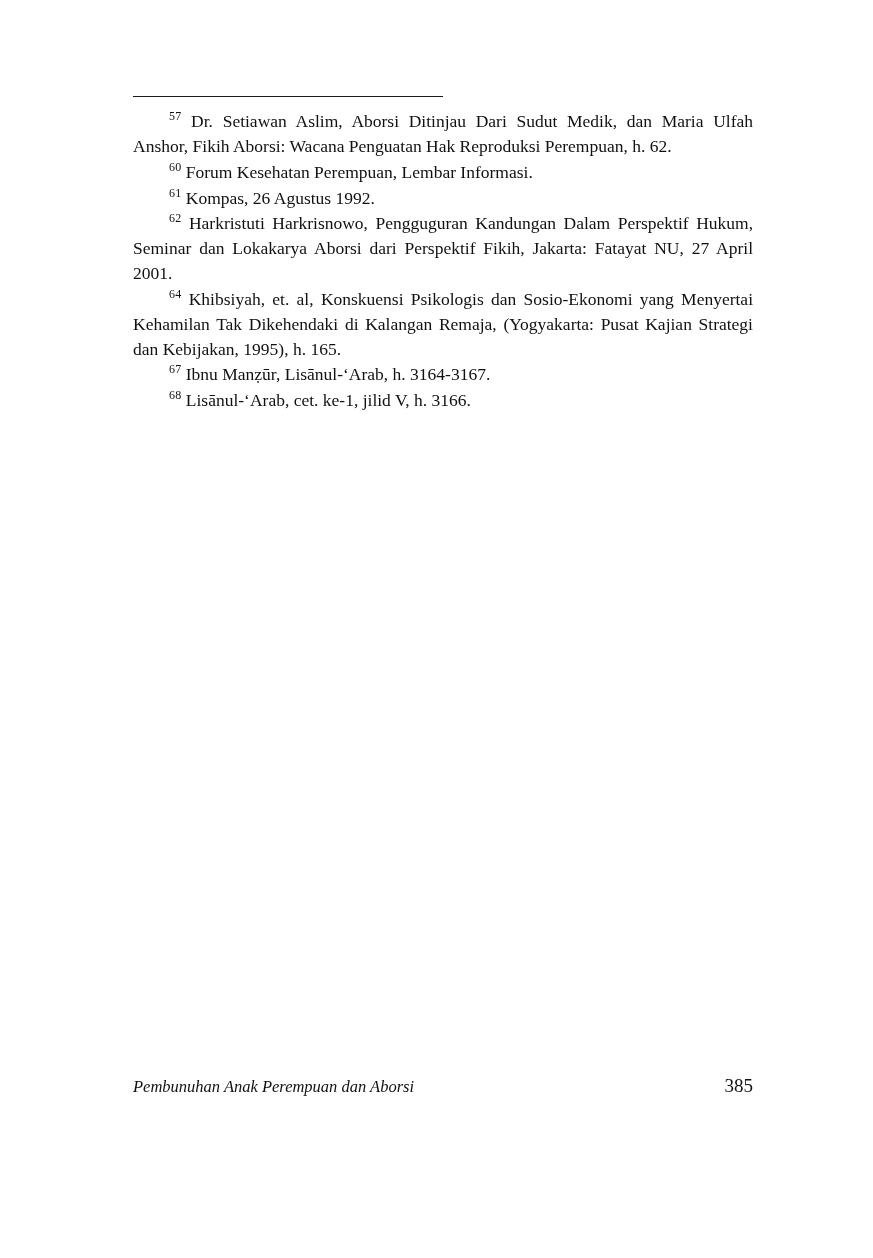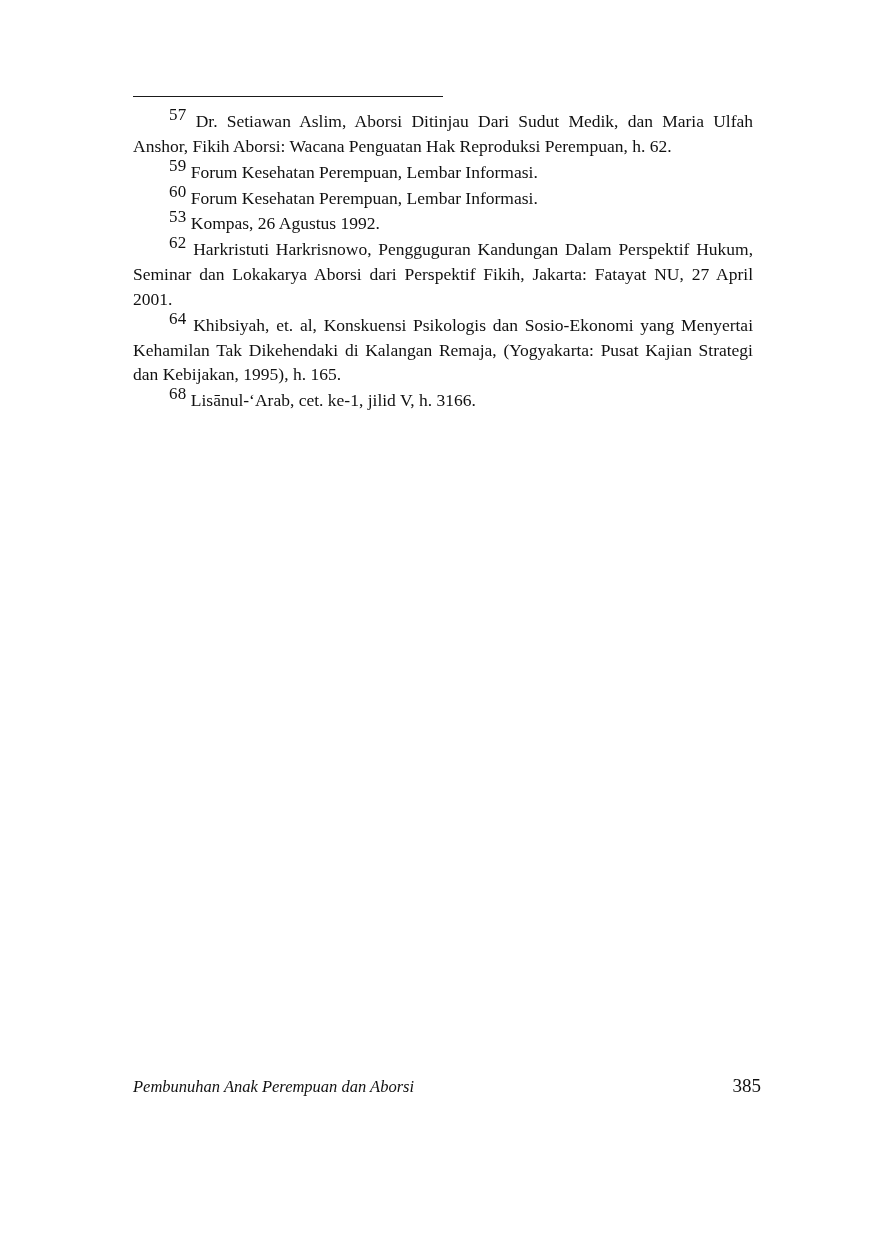--- a/index.html
+++ b/index.html
@@ -32,31 +32,31 @@
   .fn {
     font-size: 17.5px;
     line-height: 1.42;
     text-align: justify;
     text-justify: inter-word;
     margin: 0 0 1px 0;
     text-indent: 36px;
     hyphens: none;
   }
   .fn .num {
-    font-size: 17px;
+    font-size: 12px;
     vertical-align: super;
     line-height: 0;
     letter-spacing: 0.2px;
   }
   .fn .it {
   }
   .footer {
     position: absolute;
     left: 133px;
-    right: 112px;
+    right: 120px;
     top: 1075px;
     display: flex;
     align-items: baseline;
     justify-content: space-between;
   }
   .footer-title {
     font-style: italic;
     font-size: 16.5px;
     color: #111111;
   }
@@ -68,25 +68,25 @@
 </style>
 </head>
 <body>
 
 <div class="page">
 
   <div class="footnote-area">
     <div class="fn-rule"></div>
     <div id="footnote-list">
         <p class="fn"><span class="num">57</span> <span>Dr. Setiawan Aslim, </span><span class="it">Aborsi Ditinjau Dari Sudut Medik,</span><span> dan Maria Ulfah Anshor, </span><span class="it">Fikih Aborsi: Wacana Penguatan Hak Reproduksi Perempuan</span><span>, h. 62.</span></p>
-        <p class="fn"><span class="num">59</span> <span>Forum Kesehatan Perempuan, Lembar Informasi.</span></p>
         <p class="fn"><span class="num">60</span> <span>Forum Kesehatan Perempuan, Lembar Informasi.</span></p>
-        <p class="fn"><span class="num">53</span> <span>Kompas, 26 Agustus 1992.</span></p>
+        <p class="fn"><span class="num">61</span> <span>Kompas, 26 Agustus 1992.</span></p>
         <p class="fn"><span class="num">62</span> <span>Harkristuti Harkrisnowo, </span><span class="it">Pengguguran Kandungan Dalam Perspektif Hukum</span><span>, Seminar dan Lokakarya Aborsi dari Perspektif Fikih, Jakarta: Fatayat NU, 27 April 2001.</span></p>
         <p class="fn"><span class="num">64</span> <span>Khibsiyah, et. al</span><span class="it">, Konskuensi Psikologis dan Sosio-Ekonomi yang Menyertai Kehamilan Tak Dikehendaki di Kalangan Remaja,</span><span> (Yogyakarta: Pusat Kajian Strategi dan Kebijakan, 1995), h. 165.</span></p>
+        <p class="fn"><span class="num">67</span> <span>Ibnu Manẓūr, </span><span class="it">Lisānul-‘Arab</span><span>, h. 3164-3167.</span></p>
         <p class="fn"><span class="num">68</span> <span class="it">Lisānul-‘Arab</span><span>, cet. ke-1, jilid V, h. 3166.</span></p>
       </div>
   </div>
 
   <div class="footer">
     <div class="footer-title">Pembunuhan Anak Perempuan dan Aborsi</div>
     <div class="footer-page">385</div>
   </div>
 
 </div>

